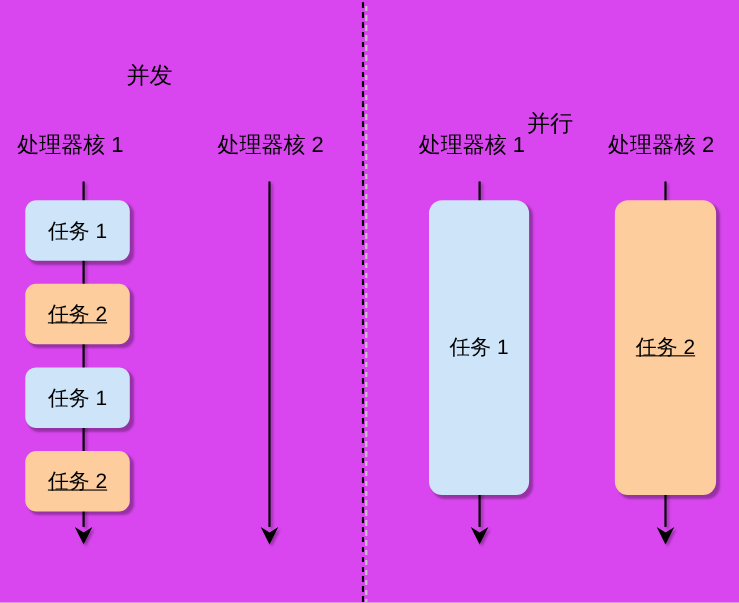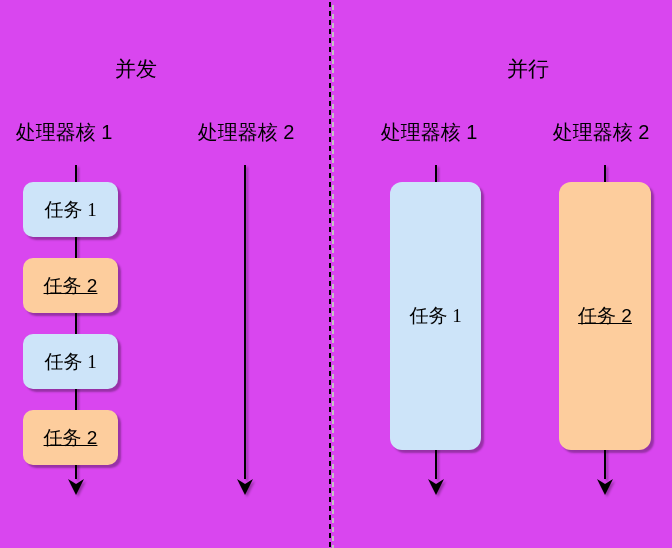--- a/index.html
+++ b/index.html
@@ -84,33 +84,33 @@
     align-items: center;
     justify-content: center;
     font-size: 19px;
     border-radius: 10px;
     box-shadow: 3px 3px 2px rgba(0,0,0,0.30);
     z-index: 2;
     white-space: nowrap;
   }
   .task-small { left: 23px; width: 95px; height: 55px; }
   .task-tall  { top: 182px; height: 268px; border-radius: 12px; }
-  .fill-task1 { background: #cde4f9; font-family: Liberation Serif, serif; }
+  .fill-task1 { background: #cde4f9; }
   .fill-task2 { background: #fdcd9d; text-decoration: underline; }
 </style>
 </head>
 <body>
 
 <div class="canvas">
 
   <div class="divider-shadow"></div>
   <div class="divider"></div>
 
   <div class="section-title" style="left:136px;">并发</div>
-  <div class="section-title" style="left:528px;">并行</div>
+  <div class="section-title" style="left:500px;margin-top:44px;">并行</div>
 
   <div class="core-header" style="left:64px;">处理器核 1</div>
   <div class="core-header" style="left:246px;">处理器核 2</div>
   <div class="core-header" style="left:429px;">处理器核 1</div>
   <div class="core-header" style="left:601px;">处理器核 2</div>
 
   <div class="timeline" style="left:67px;">
     <div class="tl-line"></div>
     <svg class="tl-head" width="18" height="18" viewBox="0 0 18 18">
       <path d="M1,1 L9,17 L17,1 L9,6 Z" fill="#000000"></path>

